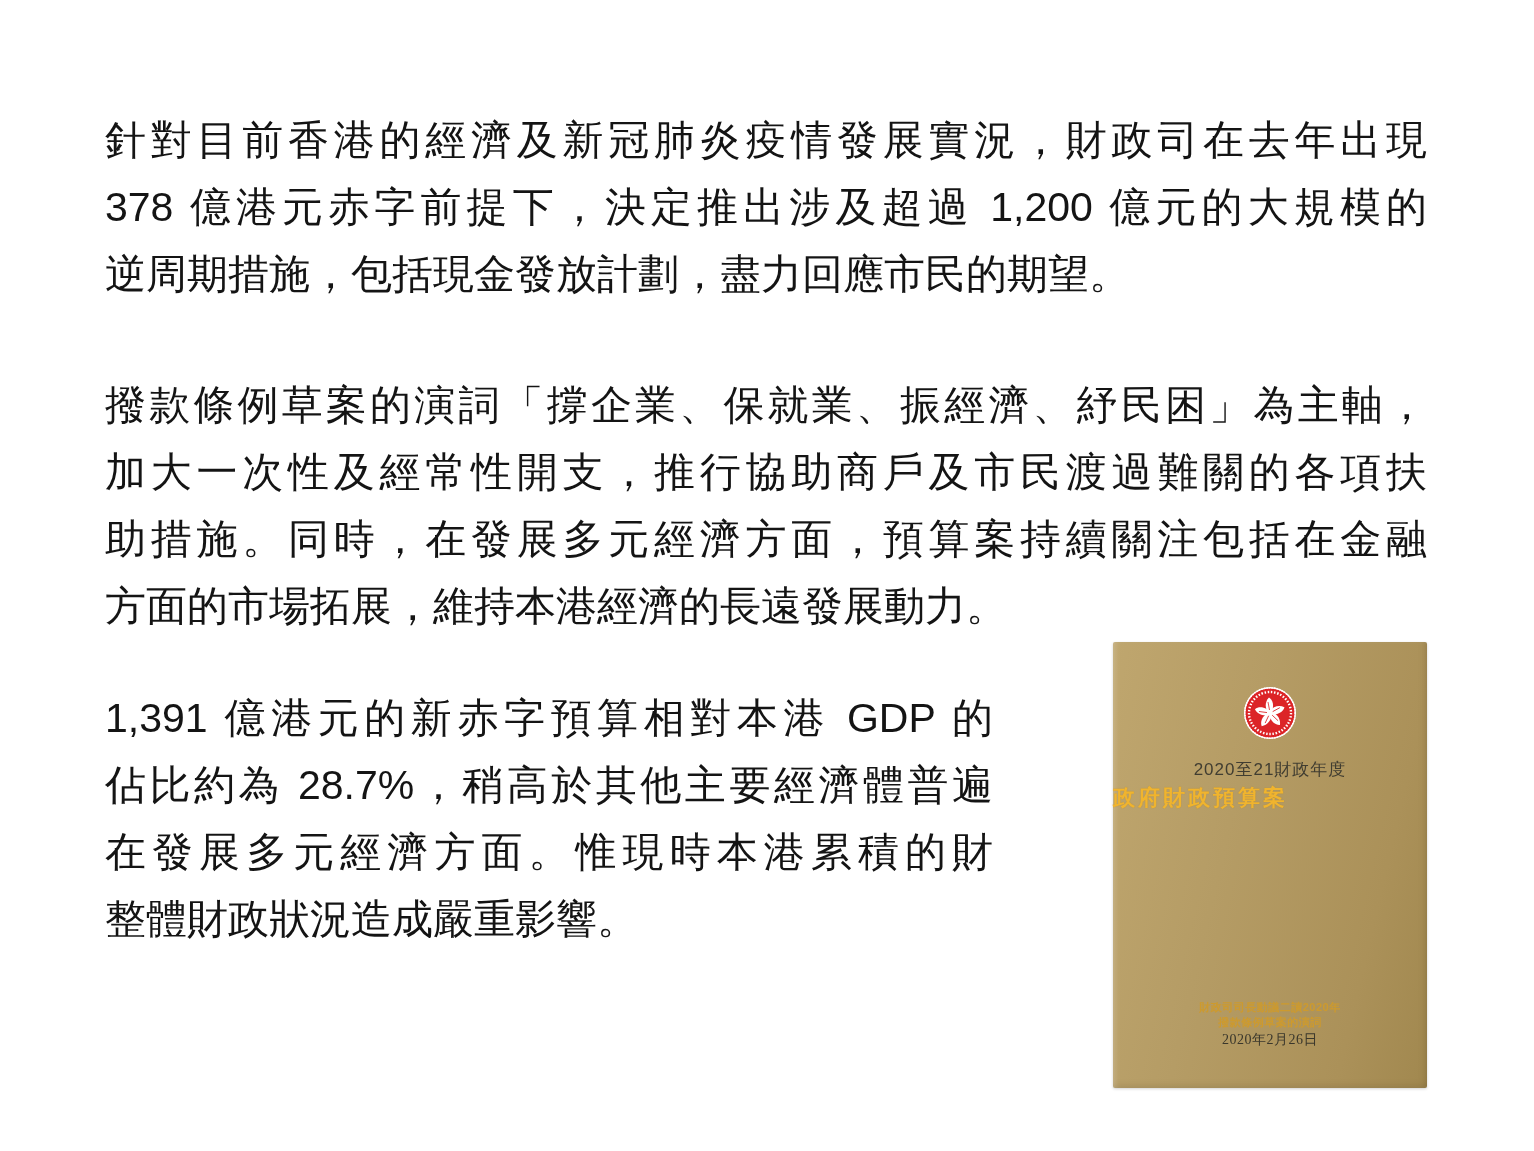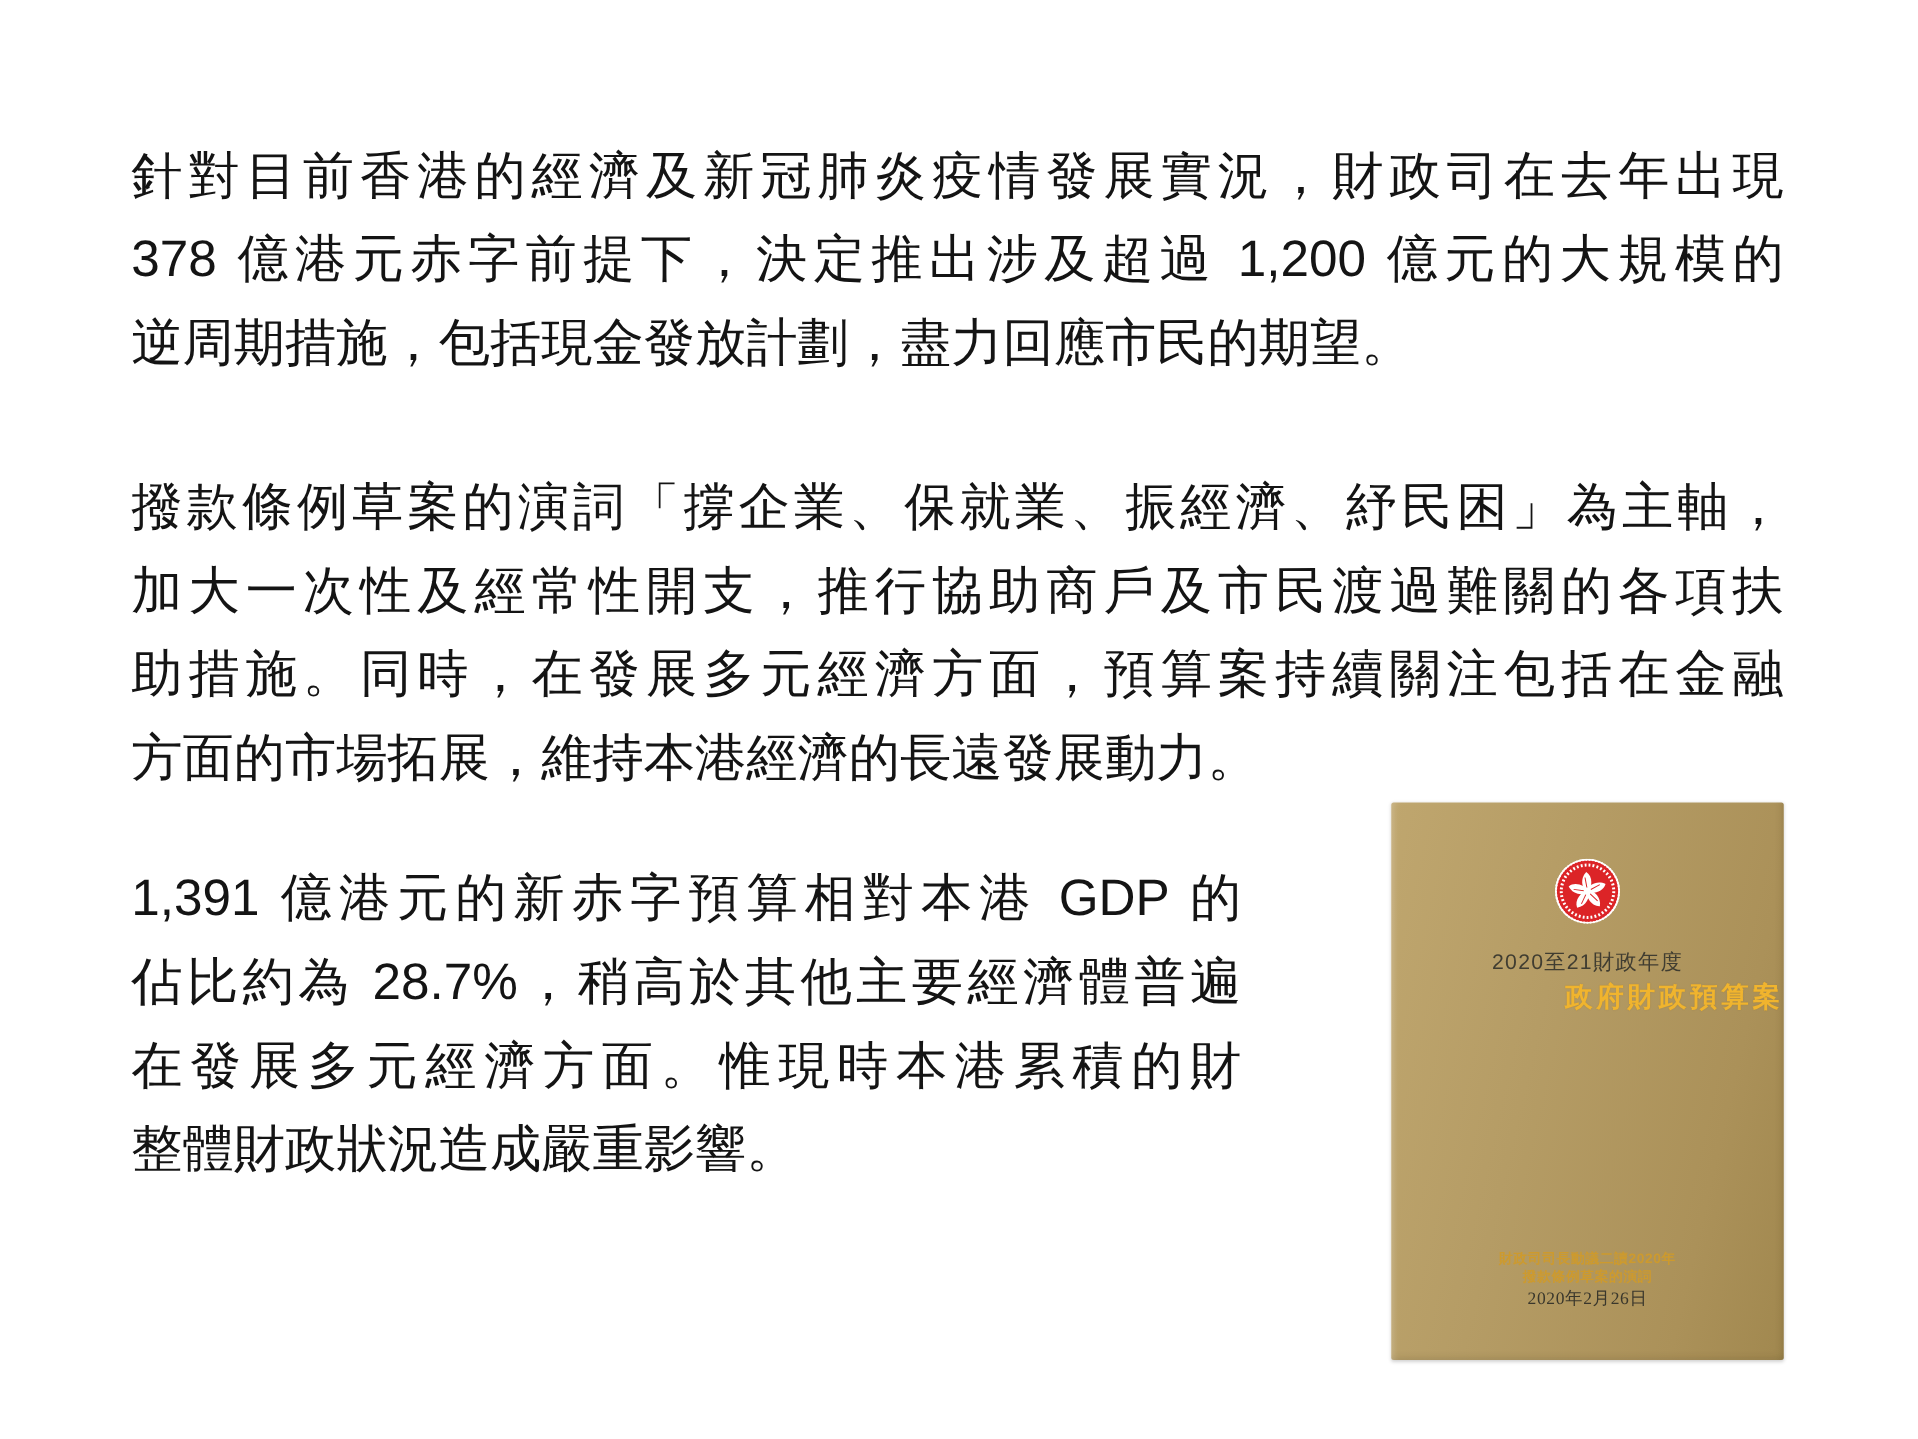--- a/index.html
+++ b/index.html
@@ -61,21 +61,21 @@
     font-size: 17px;
     line-height: 22px;
     letter-spacing: 1px;
     color: #403d31;
     font-weight: 500;
   }
   .cover-title {
     position: absolute;
     left: 0; top: 142px;
     width: 100%;
-    text-align: right;
+    text-align: left;
     font-size: 22px;
     line-height: 28px;
     letter-spacing: 3px;
     color: #f0b42e;
     font-weight: 700;
     text-shadow: 0 0 1px rgba(120,80,0,0.25);
   }
   .cover-motion {
     position: absolute;
     left: 0; top: 358px;

